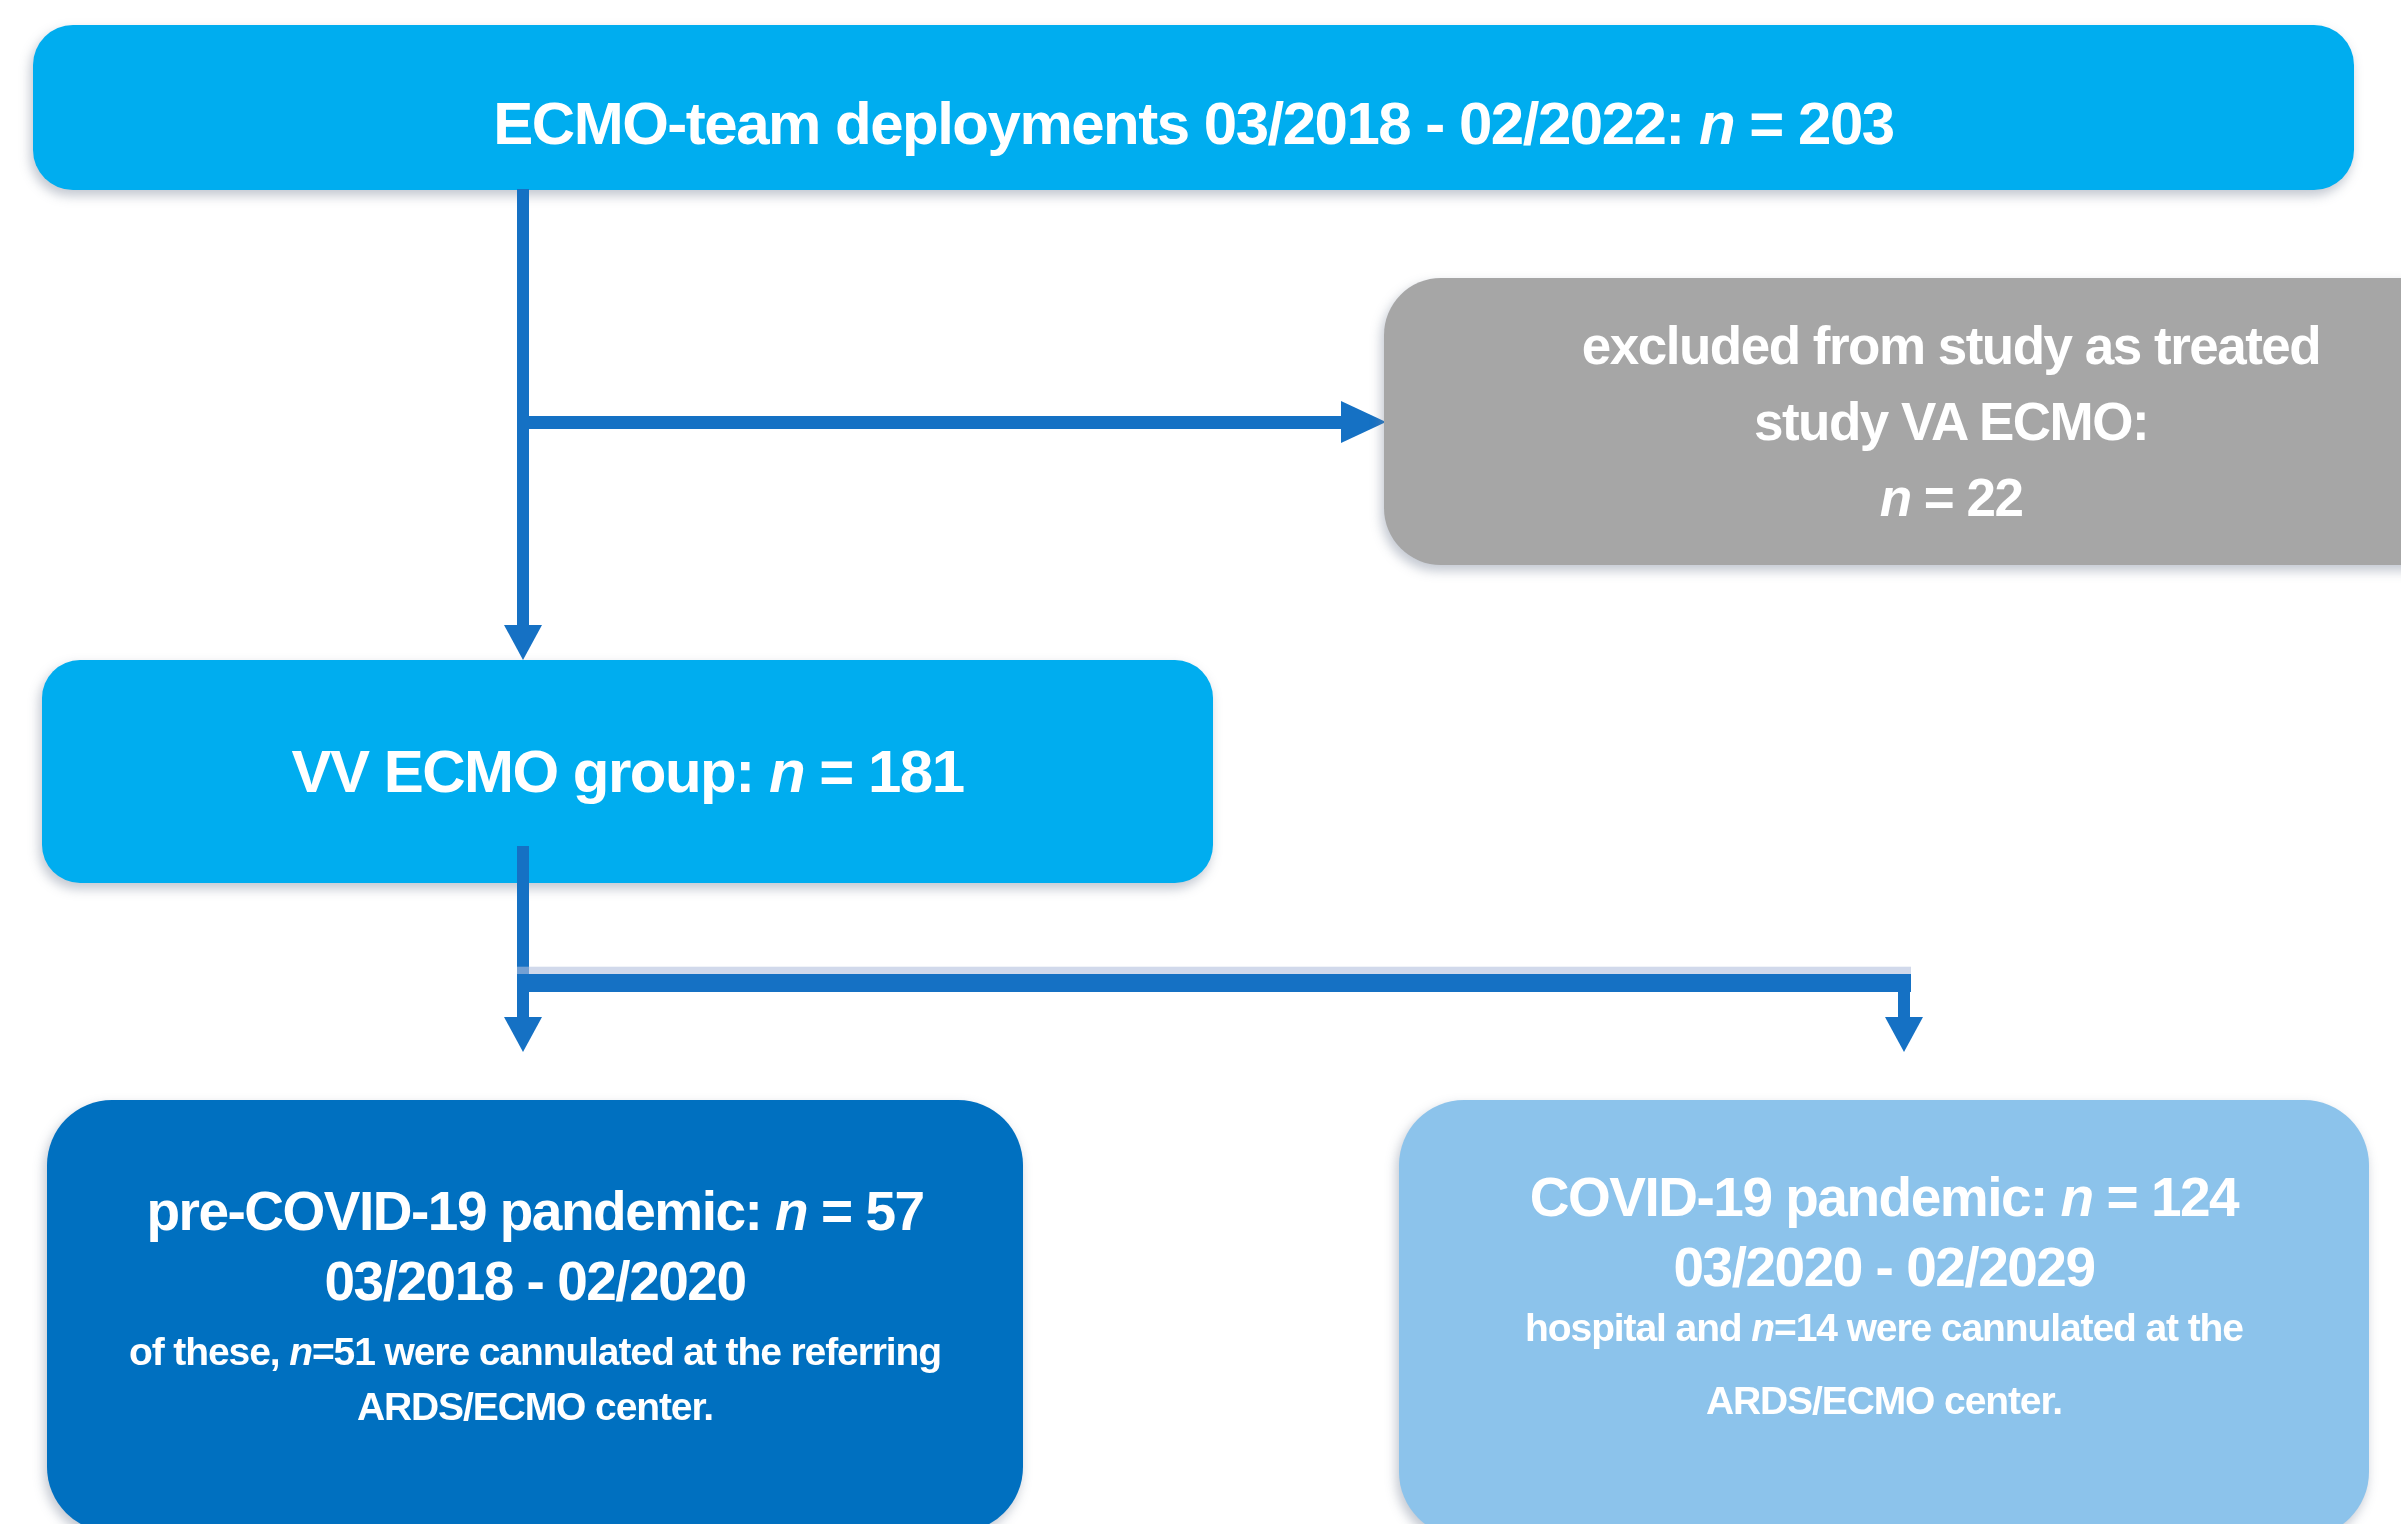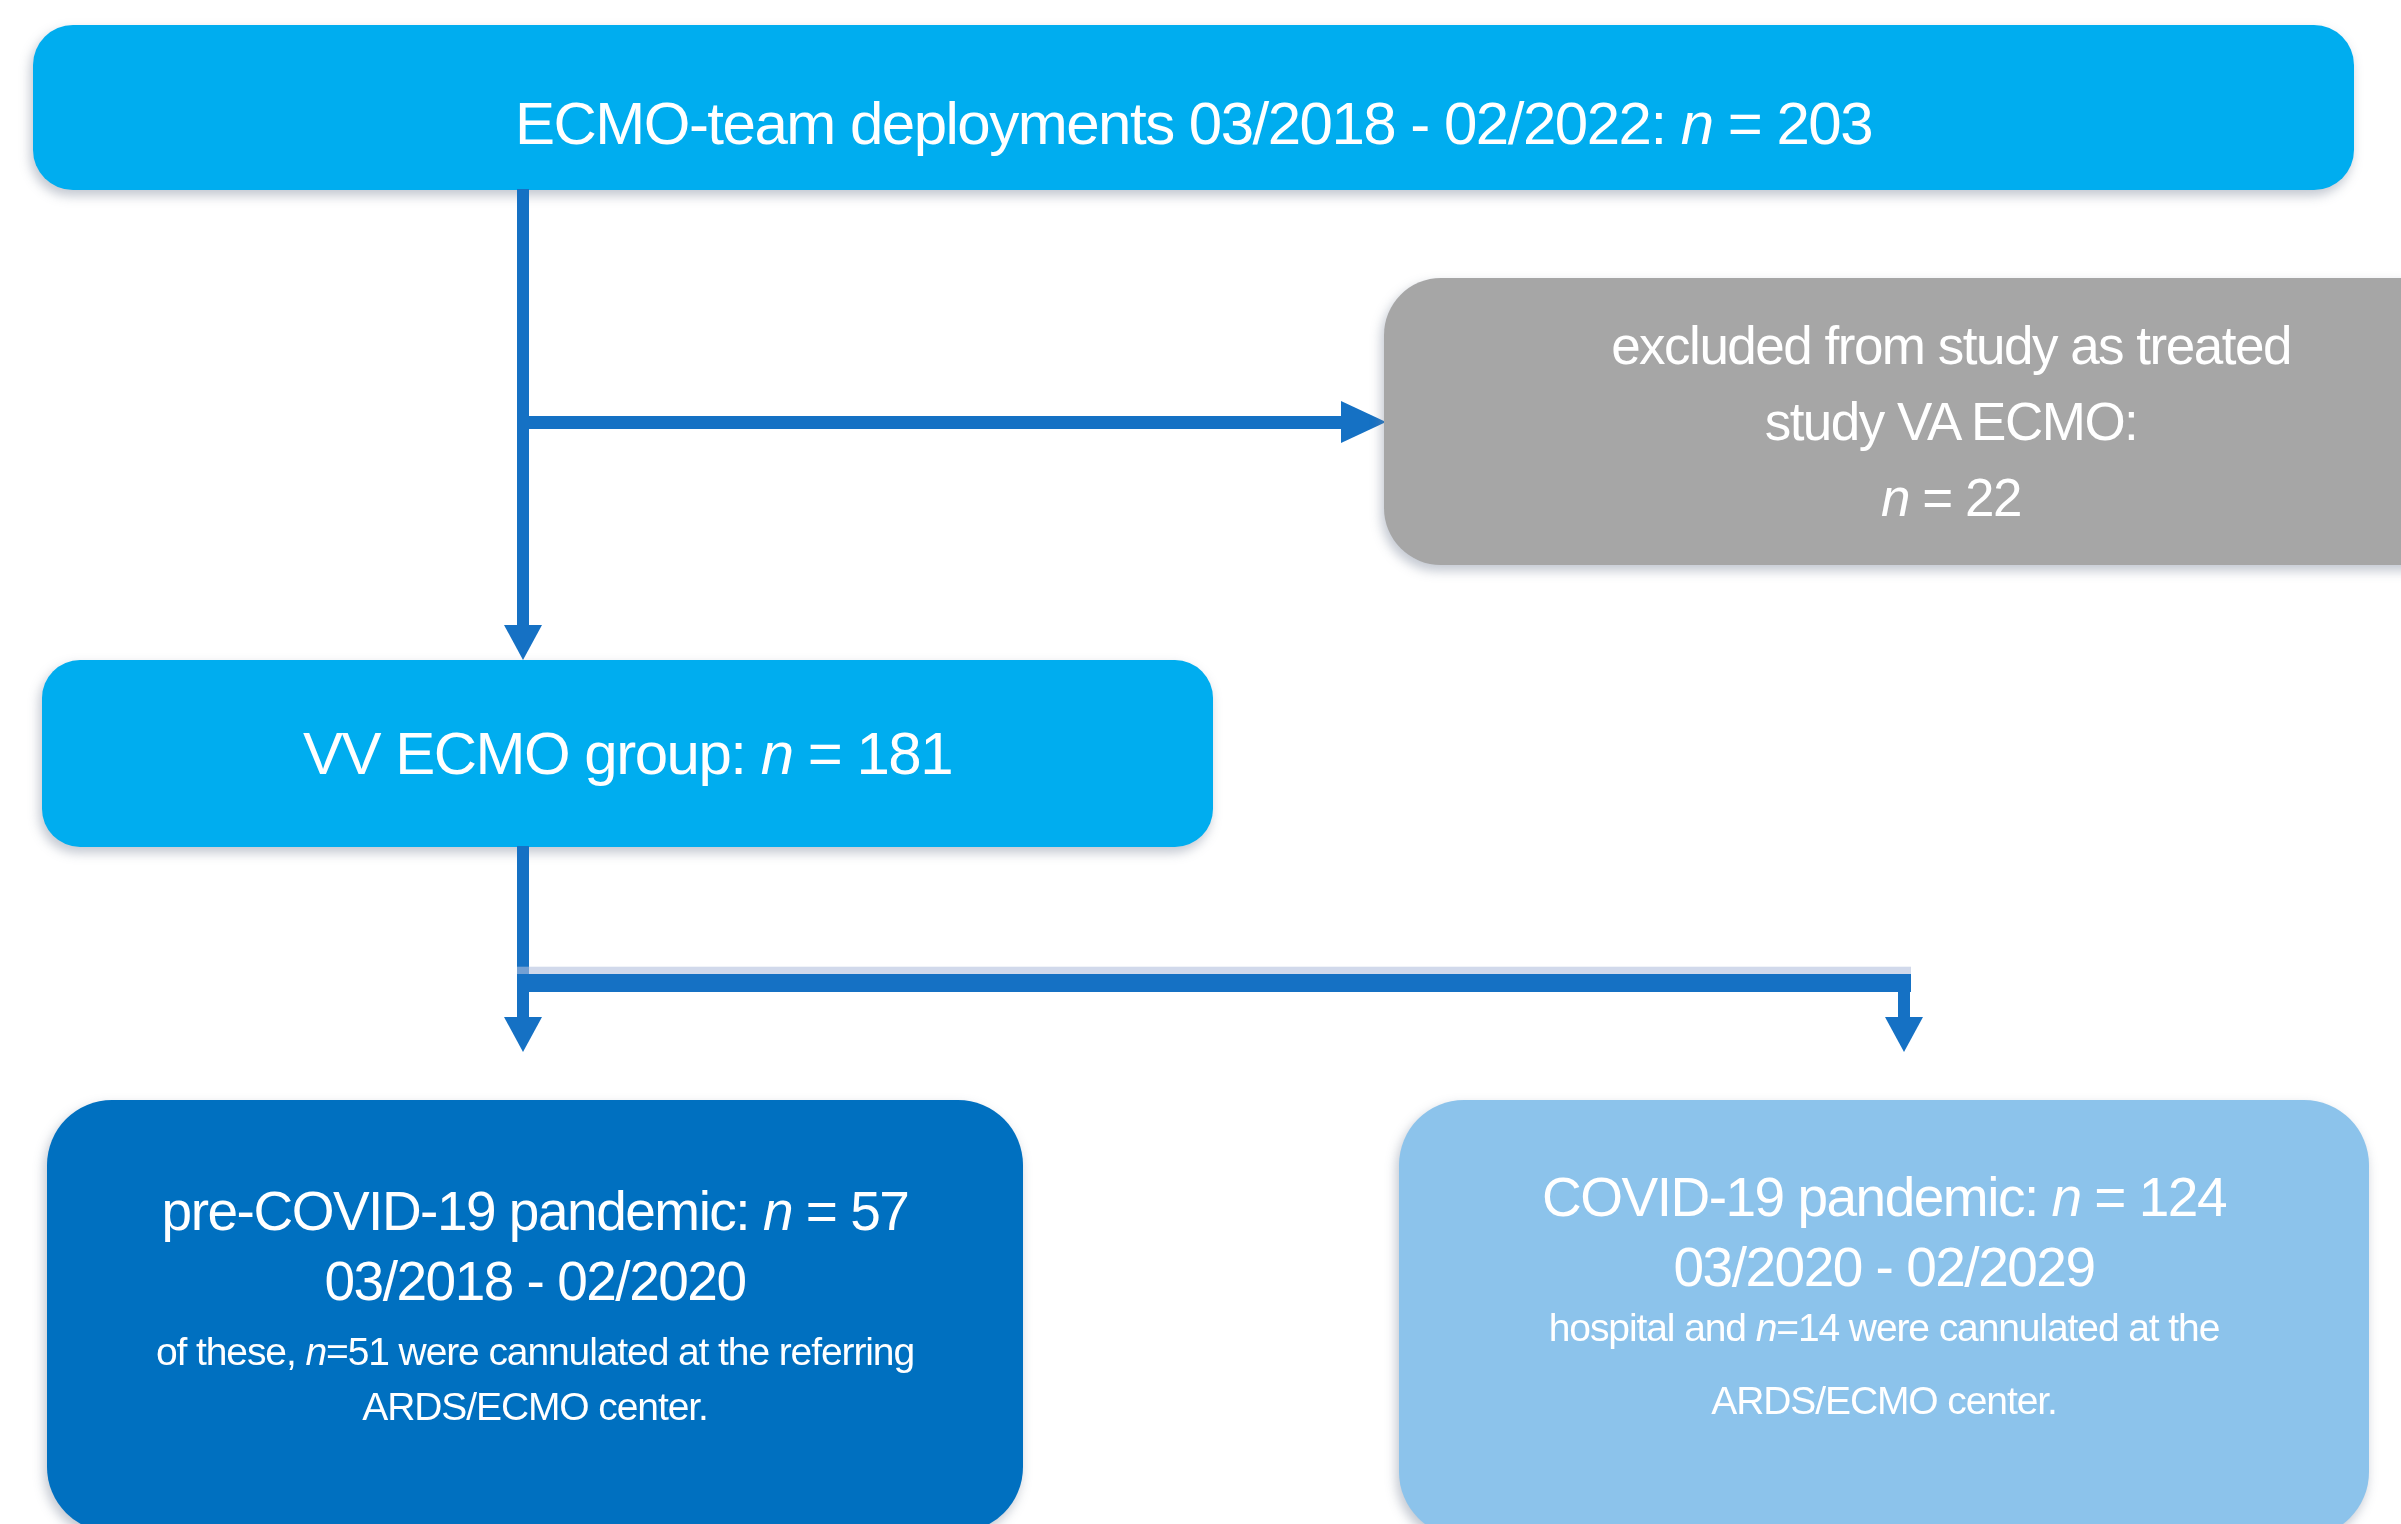--- a/index.html
+++ b/index.html
@@ -10,21 +10,21 @@
     --arrow-blue:#1571C4;
     --text-white:#FFFFFF;
   }
   html,body{margin:0;padding:0;background:#ffffff;}
   .canvas{
     position:relative;
     width:2401px;height:1524px;
     background:#ffffff;
     overflow:hidden;
     font-family:"Liberation Sans",sans-serif;
-    font-weight:normal;
+    font-weight:bold;
     color:var(--text-white);
   }
   .node{
     position:absolute;
     display:flex;flex-direction:column;
     align-items:center;justify-content:center;
     text-align:center;
     box-sizing:border-box;
     letter-spacing:-1.5px;
     box-shadow:-2.2px 5.8px 10.2px rgba(125,135,155,0.45);
@@ -37,21 +37,21 @@
     padding-top:32px;
   }
   #box-excluded{
     left:1384px;top:278px;width:1134px;height:287px;
     border-radius:57px;
     background:var(--gray);
     font-size:53px;
     line-height:76px;
   }
   #box-vv{
-    left:42px;top:660px;width:1171px;height:187px;
+    left:42px;top:660px;width:1171px;height:223px;
     border-radius:38px;
     background:var(--bright-blue);
     font-size:60px;
   }
   #box-pre,#box-covid{
     justify-content:flex-start;
     margin-top:48px;
   }
   #box-pre{
     left:47px;top:1052px;width:976px;height:432px;

